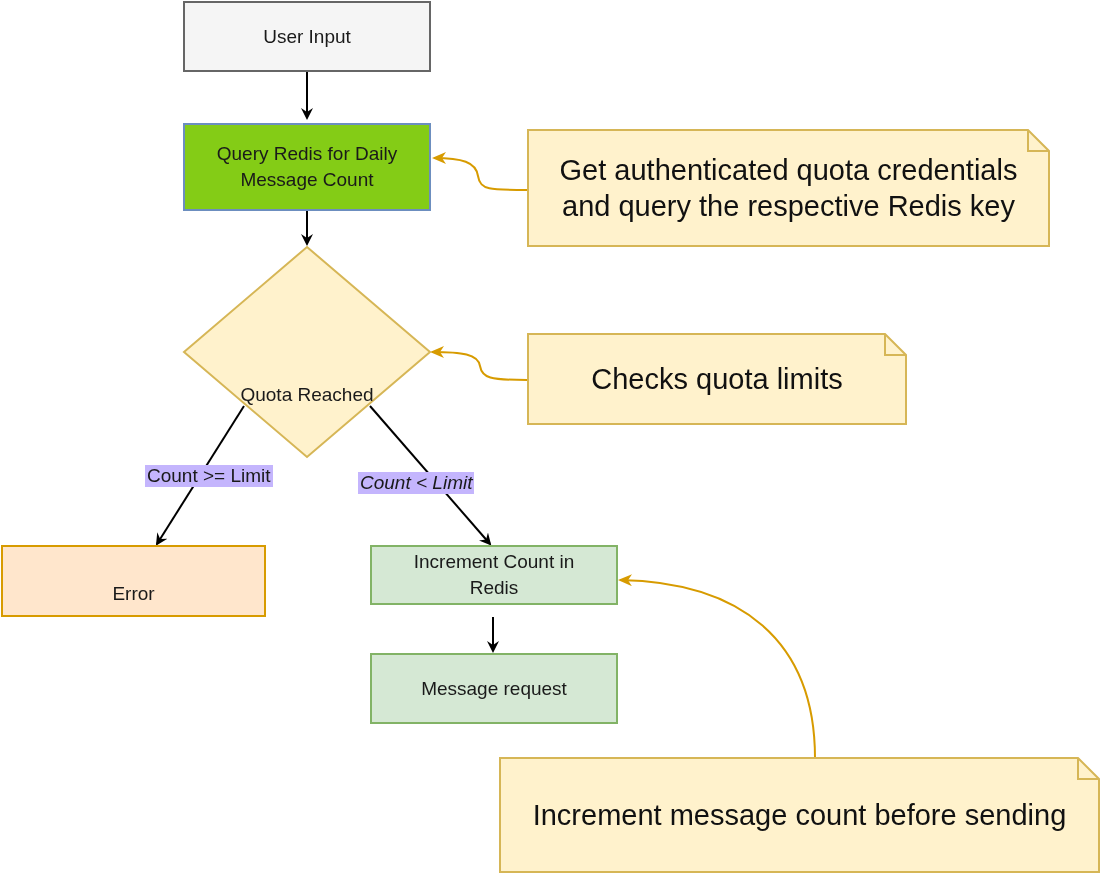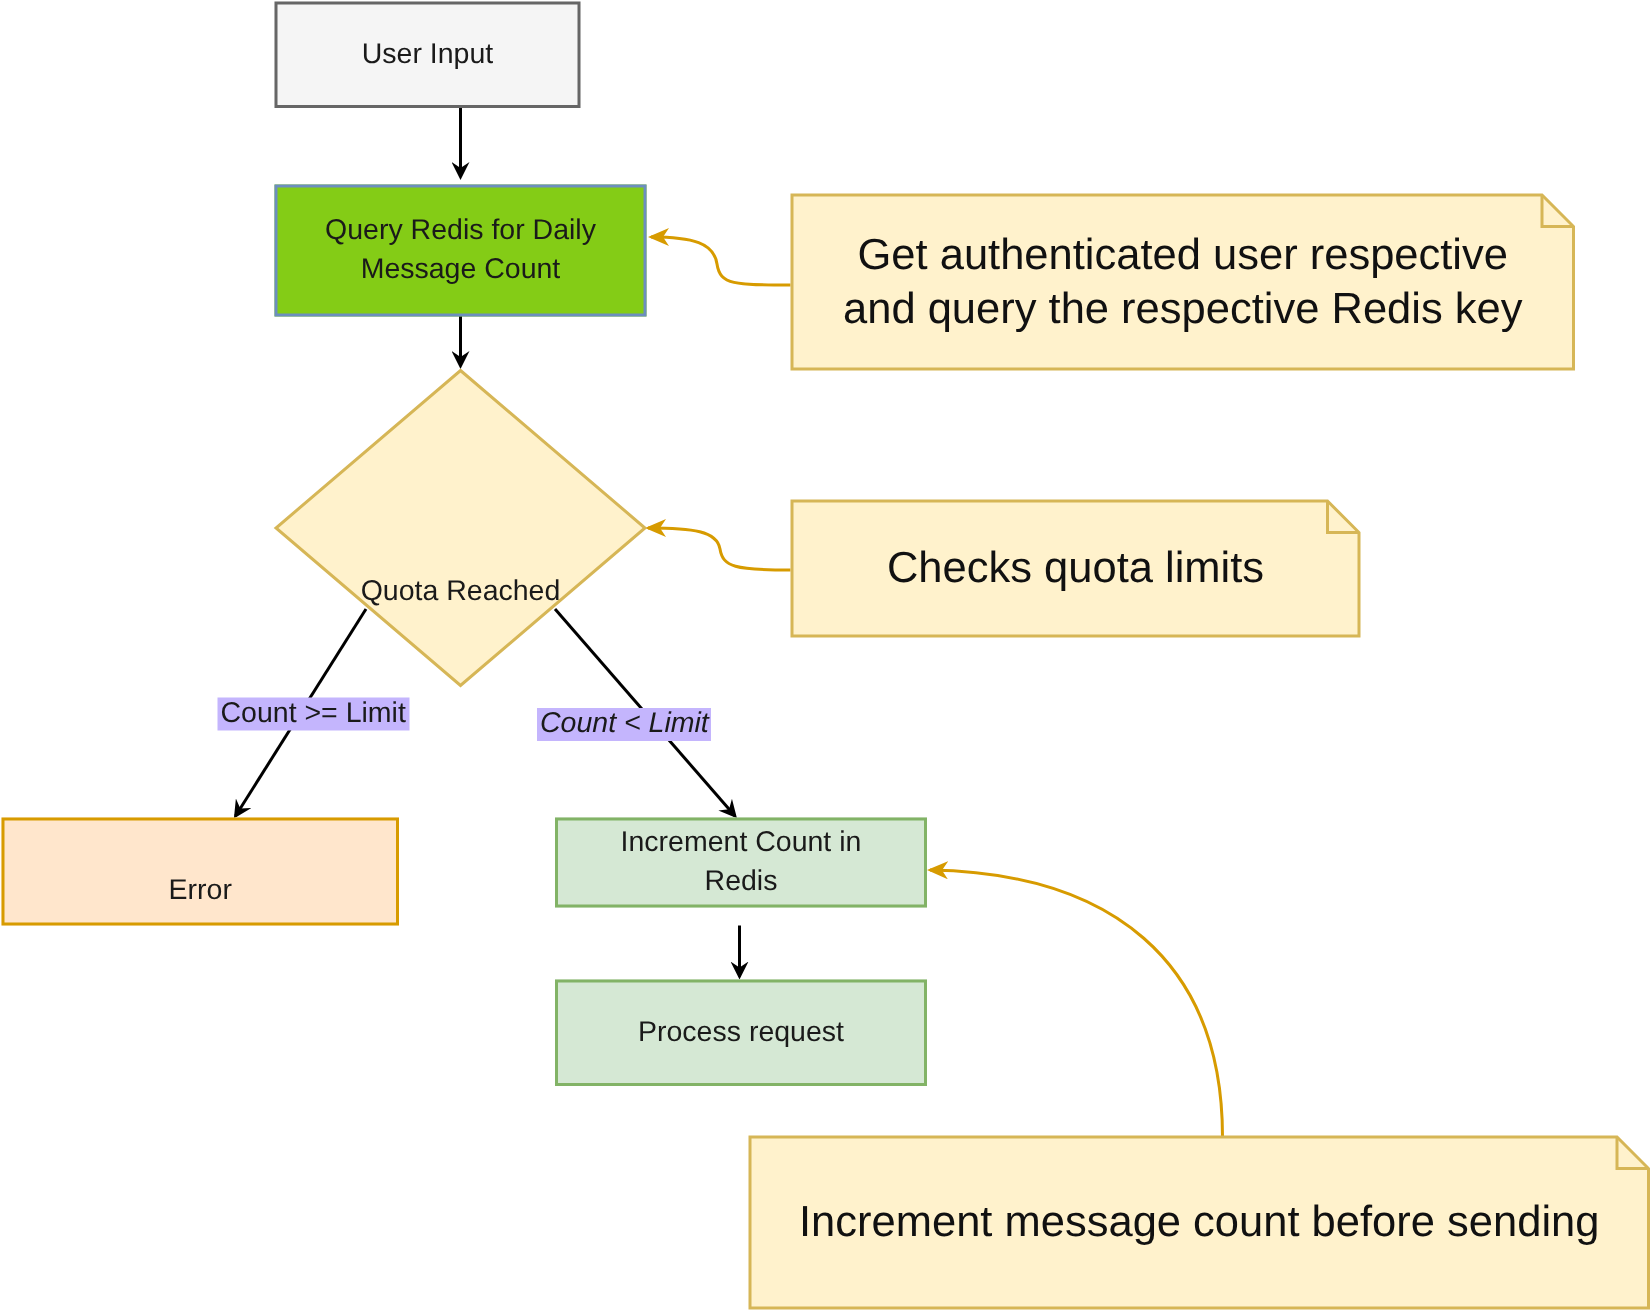--- a/index.html
+++ b/index.html
@@ -47,21 +47,21 @@
   <g>
     <path d="M528,334 L885,334 L906,355 L906,424 L528,424 Z" fill="#fff2cc" stroke="#d6b656" stroke-width="2"></path>
     <path d="M885,334 L885,355 L906,355" fill="none" stroke="#d6b656" stroke-width="2"></path>
   </g>
   <g>
     <path d="M500,758 L1078,758 L1099,779 L1099,872 L500,872 Z" fill="#fff2cc" stroke="#d6b656" stroke-width="2"></path>
     <path d="M1078,758 L1078,779 L1099,779" fill="none" stroke="#d6b656" stroke-width="2"></path>
   </g>
 </svg>
 
-<div class="node" style="left:183px; top:1px; width:204px; height:71px; background:#f5f5f5; border-color:#666666;">
+<div class="node" style="left:183px; top:1px; width:248px; height:71px; background:#f5f5f5; border-color:#666666;">
   <span>User Input</span>
 </div>
 
 <div class="node" style="left:183px; top:123px; width:248px; height:88px; background:#84cc16; border-color:#6c8ebf;">
   <span>
     <span>Query Redis for Daily</span><br>
     <span>Message Count</span>
   </span>
 </div>
 
@@ -75,29 +75,29 @@
 </div>
 
 <div class="node" style="left:370px; top:545px; width:248px; height:60px; background:#d5e8d4; border-color:#82b366;">
   <span>
     <span>Increment Count in</span><br>
     <span>Redis</span>
   </span>
 </div>
 
 <div class="node" style="left:370px; top:653px; width:248px; height:71px; background:#d5e8d4; border-color:#82b366;">
-  <span>Process request</span>
+  <span>Message request</span>
 </div>
 
 <div class="edge-label" style="left:145px; top:465px;">Count &gt;= Limit</div>
 <div class="edge-label" style="left:358px; top:472px;font-style:italic;">Count &lt; Limit</div>
 
 <div class="note-text" style="left:528px; top:130px; width:521px; height:116px;">
   <span>
-    <span>Get authenticated user respective</span><br>
+    <span>Get authenticated quota credentials</span><br>
     <span>and query the respective Redis key</span>
   </span>
 </div>
 
 <div class="note-text" style="left:528px; top:334px; width:378px; height:90px;">
   <span>Checks quota limits</span>
 </div>
 
 <div class="note-text" style="left:500px; top:758px; width:599px; height:114px;">
   <span>

